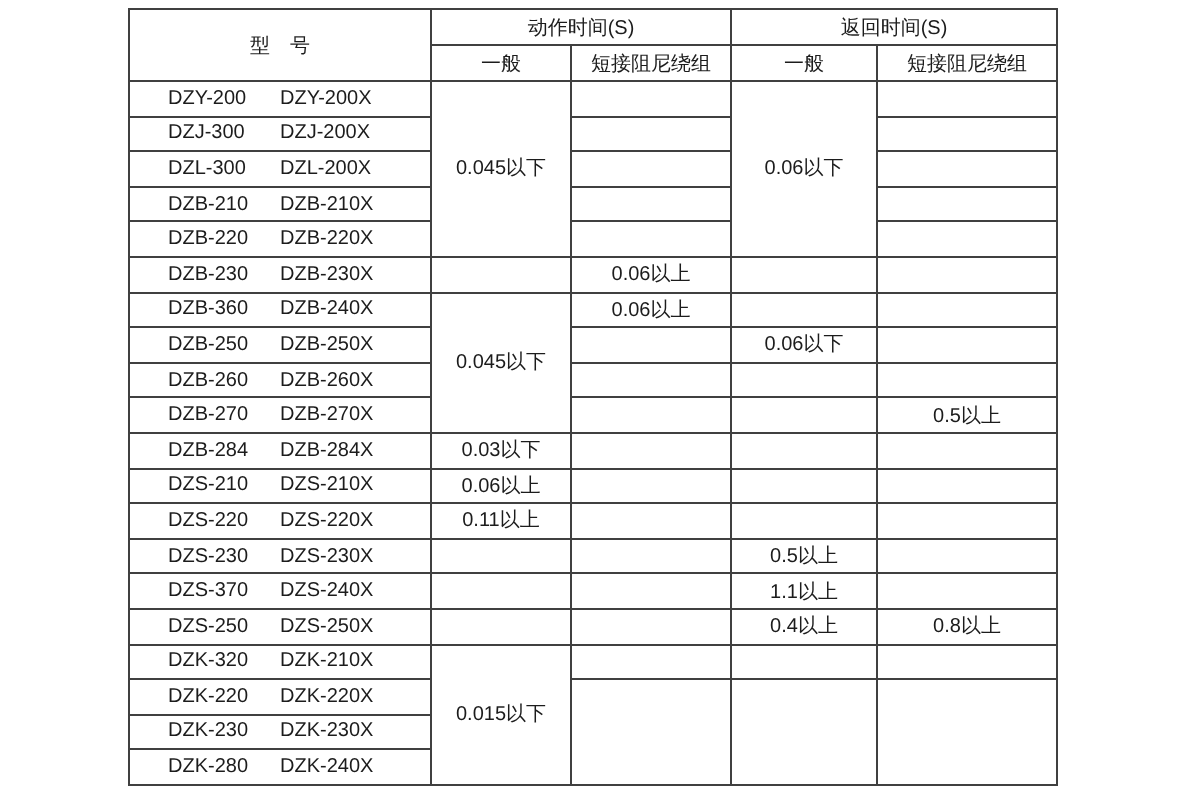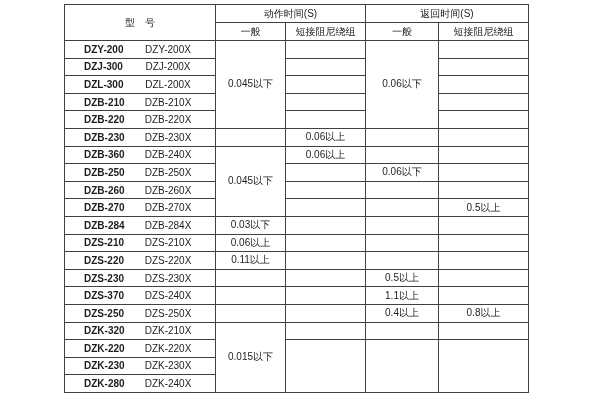--- a/index.html
+++ b/index.html
@@ -18,22 +18,22 @@
     font-weight:normal;
     color:#1c1c1c;
     text-align:center;
     vertical-align:middle;
     overflow:hidden;
     white-space:nowrap;
   }
   tr.hdr{height:18px;}
   tr.data{height:17.6px;}
   .model-wrap{display:flex;justify-content:center;gap:9px;}
-  .m1{width:47px;text-align:left;font-weight:bold;}
-  .m2{width:56px;text-align:center;}
+  .m1{width:47px;text-align:left;}
+  .m2{width:56px;text-align:left;}
 </style>
 </head>
 <body>
 
 <div class="page">
   <table class="spec">
     <colgroup>
       <col style="width:151px">
       <col style="width:70px">
       <col style="width:80px">

